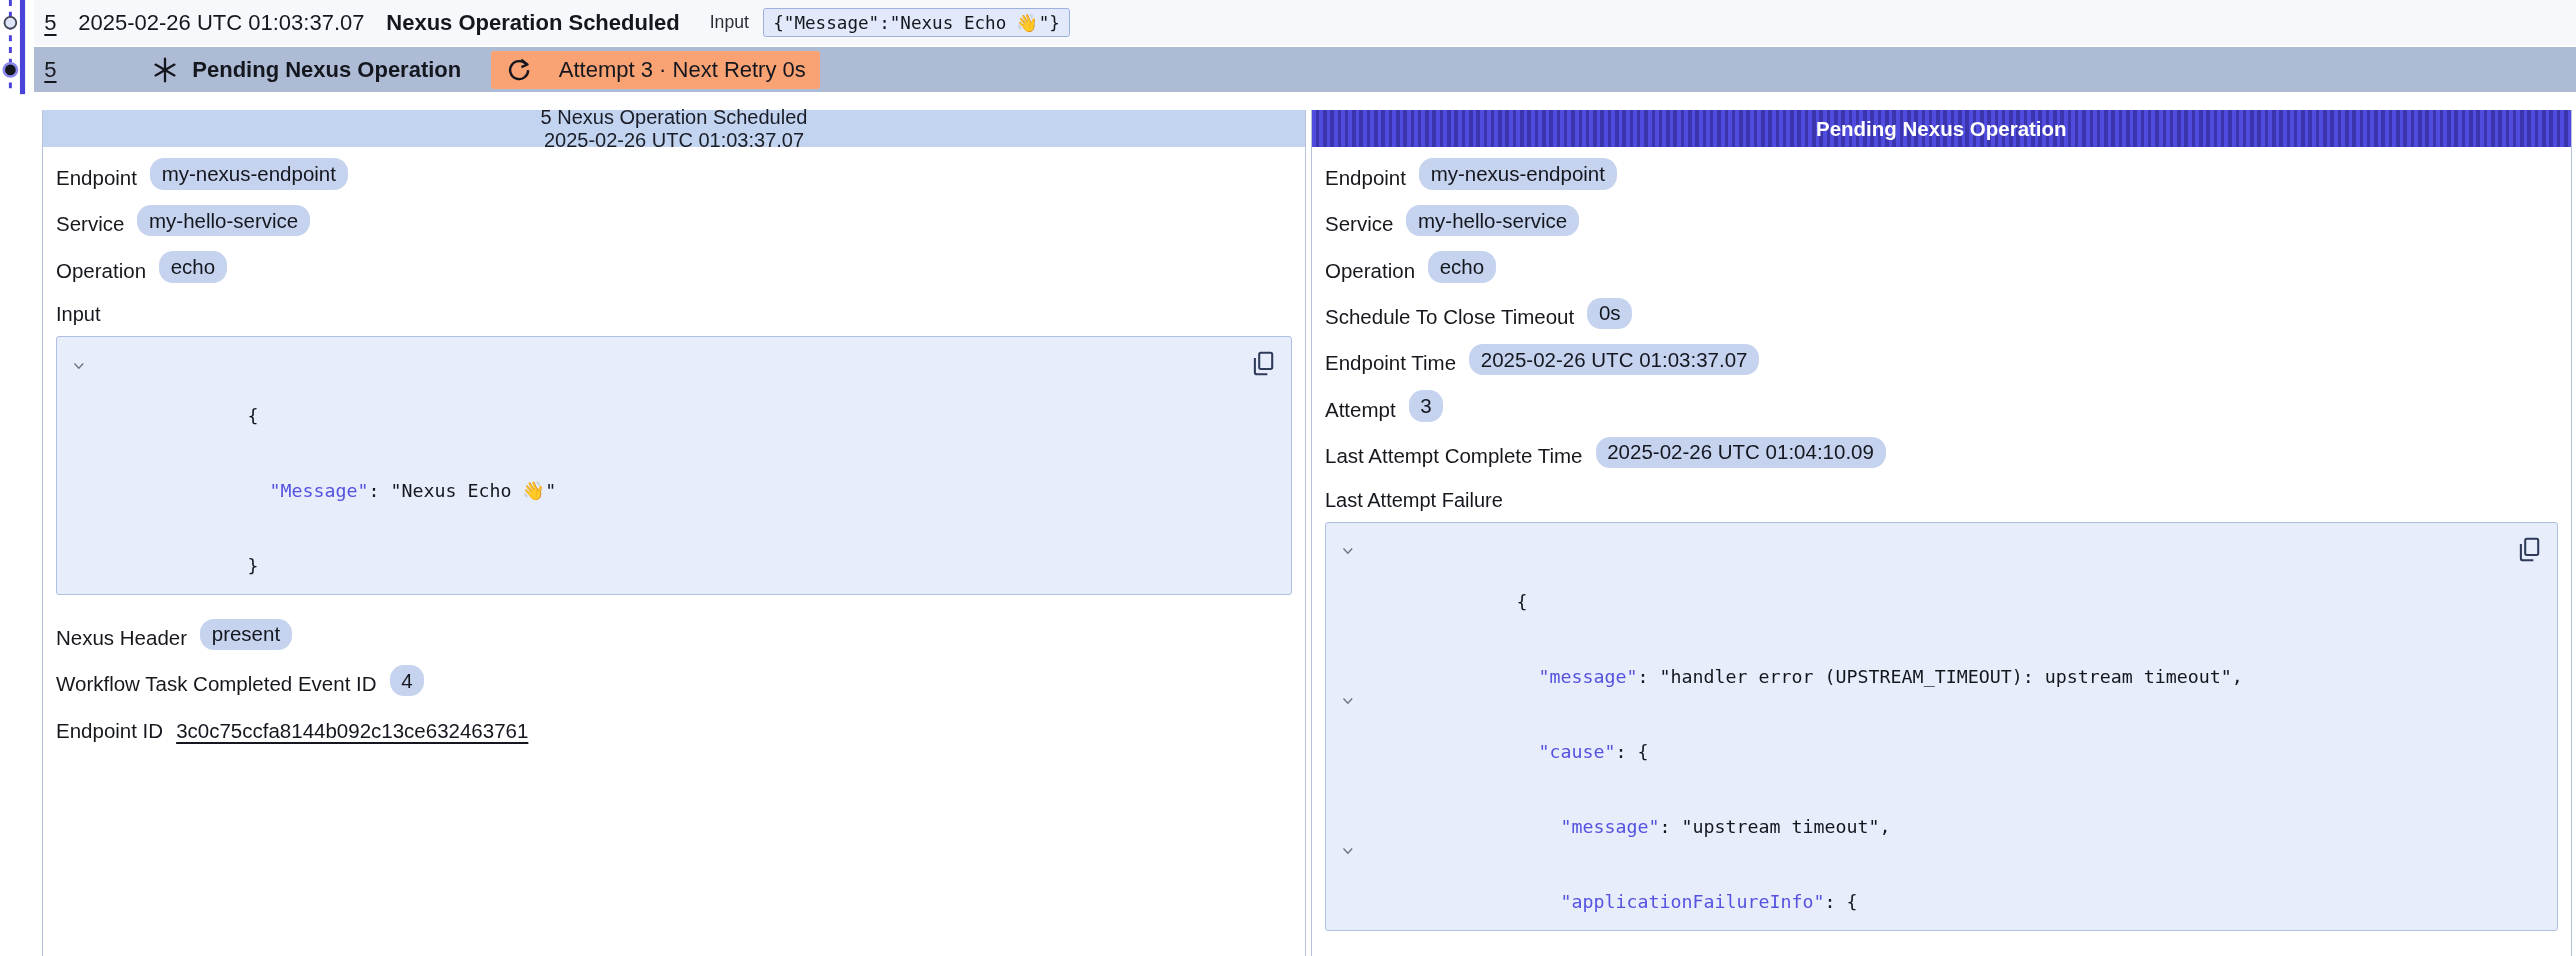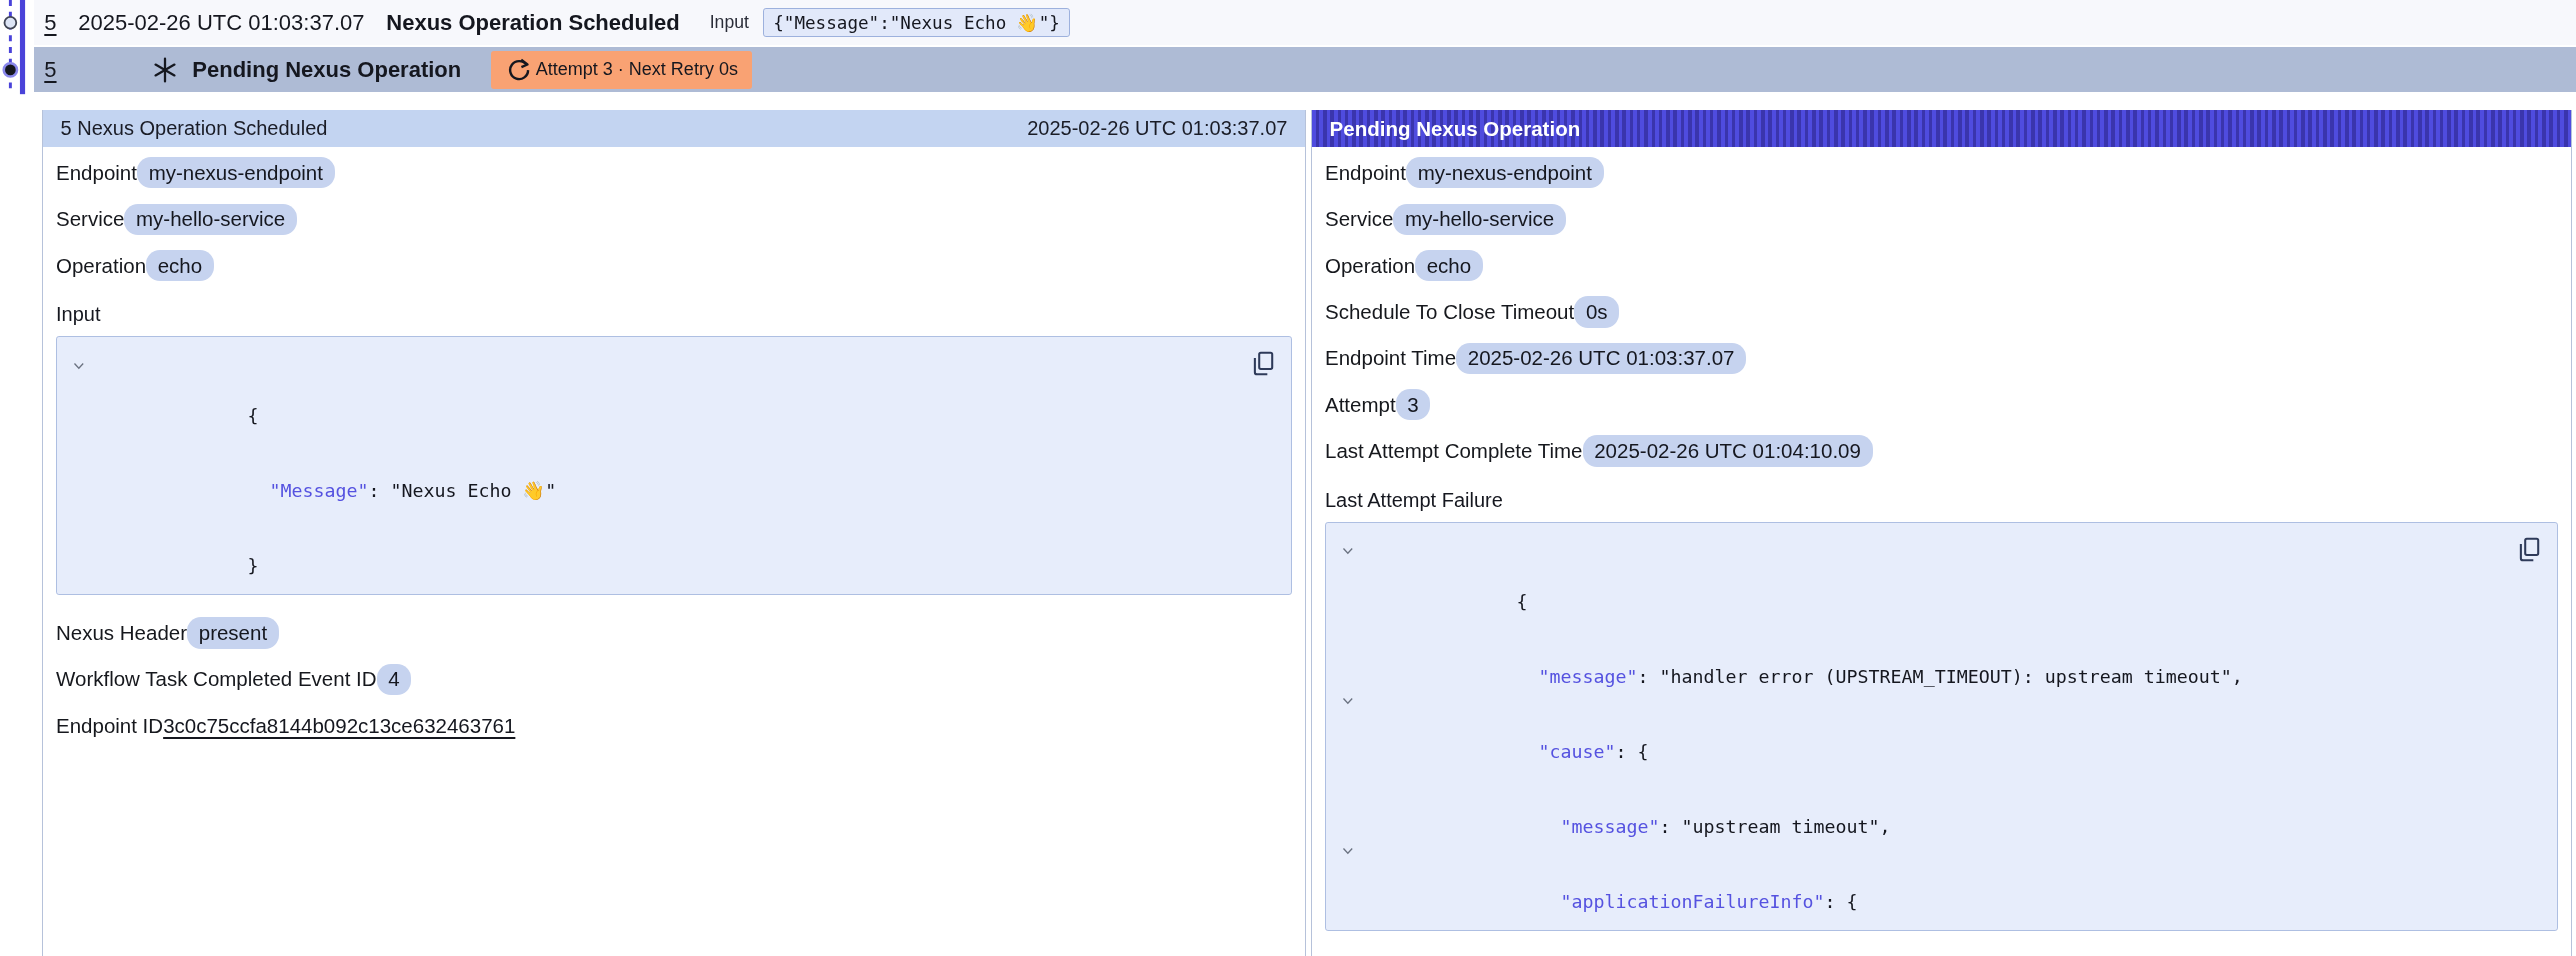--- a/index.html
+++ b/index.html
@@ -13,36 +13,36 @@
   .event-row{position:absolute;left:34px;right:0;height:45px;display:flex;align-items:center;font-size:22px;}
   .row-scheduled{top:0;background:#f7f8fc;}
   .row-pending{top:47px;background:#aebbd5;}
   .evt-id{margin-left:10.3px;width:34px;flex:none;text-decoration:underline;text-underline-offset:4.4px;color:#15171f;cursor:pointer;}
   .evt-time{width:308px;flex:none;}
   .evt-title{font-weight:700;margin-right:30px;}
   .input-label{font-size:17.6px;color:#2a2d38;margin-right:14.6px;}
   .input-preview{font-family:"DejaVu Sans Mono",monospace;font-size:17.6px;background:#e2e9fa;
                  border:1.5px solid #9db1dd;border-radius:2.9px;padding:3.7px 8.8px;}
   .star-icon{margin-left:73px;margin-right:13px;display:flex;align-items:center;}
-  .retry-badge{display:flex;align-items:center;gap:5px;background:#f9a273;border-radius:2.9px;
-               height:38px;padding:0 14.6px;font-size:18px;font-weight:500;}
+  .retry-badge{display:flex;align-items:center;gap:28px;background:#f9a273;border-radius:2.9px;
+               height:38px;padding:0 14.6px;font-size:22px;font-weight:500;}
 
   
   .panel{position:absolute;top:110px;bottom:0;background:#ffffff;
          border-left:1.5px solid #b6c2da;border-right:1.5px solid #b6c2da;}
   .panel-left{left:42px;width:1262px;}
   .panel-right{left:1311px;right:4.4px;}
-  .panel-header{height:37px;display:flex;align-items:center;justify-content:space-between;
-                padding:0 17.6px;font-size:20px;font-weight:500;}
+  .panel-header{height:37px;display:flex;align-items:center;justify-content:center;
+                padding:0 17.6px;font-size:20px;font-weight:500;flex-direction:column;}
   .panel-header.scheduled{background:#c3d4f1;color:#1a1c26;}
   .panel-header.pending{background:repeating-linear-gradient(90deg,#4f4cdf 0 3.7px,#3a35ad 3.7px 7.3px);
                         color:#ffffff;font-weight:600;font-size:20.5px;}
   .panel-body{padding:8.8px 13px 0 13px;}
 
-  .field{display:flex;align-items:center;height:34px;margin:0 0 12.4px 0;font-size:20.5px;}
+  .field{display:flex;align-items:flex-end;gap:13px;height:34px;margin:0 0 12.4px 0;font-size:20.5px;}
   .field-label{color:#16181d;}
   .field-value.badge{background:#c6d3ef;border-radius:14px;padding:3.7px 11.7px;}
   .field-value.link{text-decoration:underline;text-underline-offset:4.4px;cursor:pointer;}
 
   .section-label{font-size:20px;margin:20.5px 0 10.3px 0;}
 
   .code-block{position:relative;background:#e7edfb;border:1.5px solid #aebfe2;border-radius:2.9px;
               padding:16px 51px 16px 7.3px;}
   .code-line{display:flex;}
   .gutter{width:29px;flex:none;display:flex;justify-content:center;align-items:center;height:25px;cursor:pointer;}

